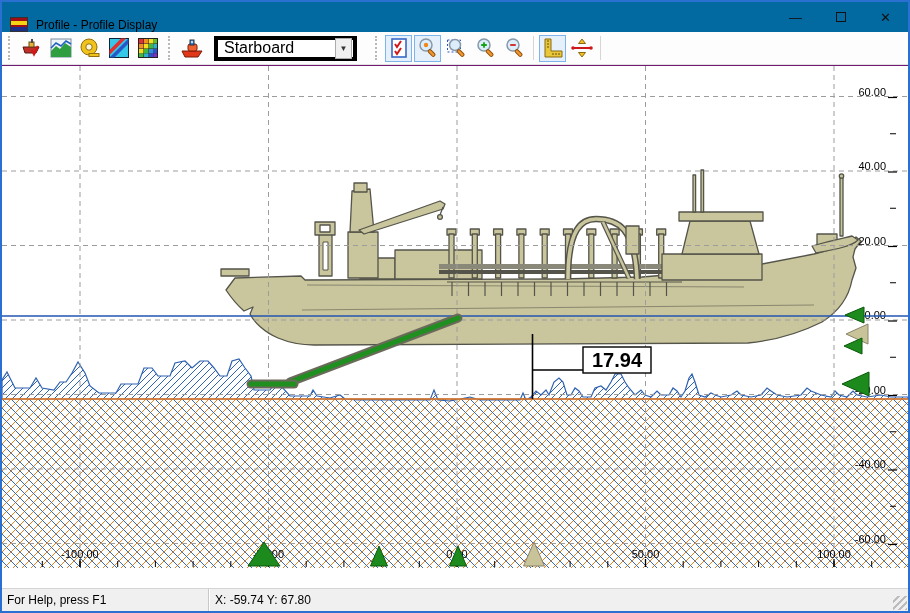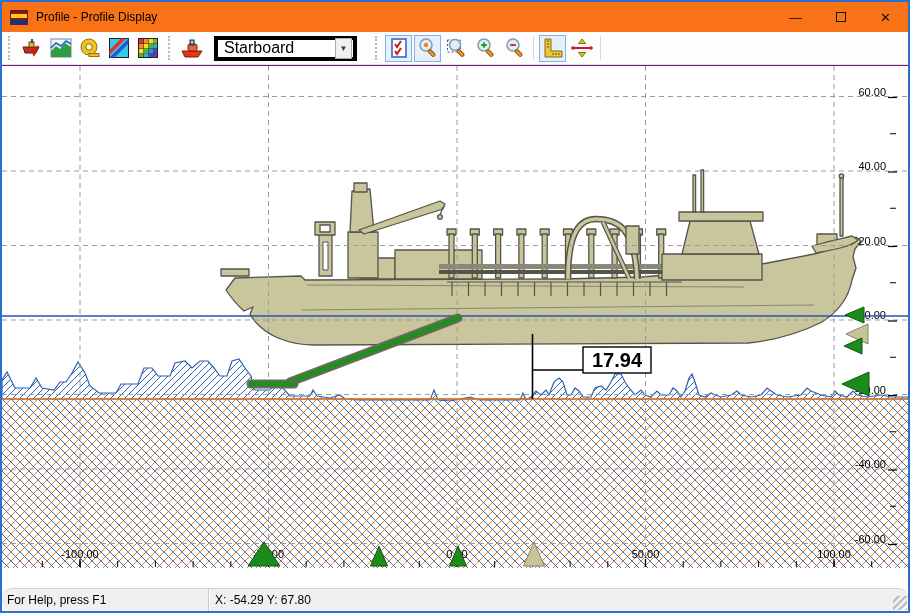--- a/index.html
+++ b/index.html
@@ -3,21 +3,21 @@
 <meta charset="utf-8">
 <style>
   * { box-sizing: border-box; margin: 0; padding: 0; }
   html,body { background:#888; }
   body { font-family: "Liberation Sans", sans-serif; }
   .window{
     width:910px; height:613px; background:#fff;
     border:2px solid #2a70d0; display:flex; flex-direction:column; position:relative;
   }
   
-  .titlebar{ height:30px; background:#f97316; display:flex; align-items:center; flex:0 0 auto; }
+  .titlebar{ height:30px; background:#0369a1; display:flex; align-items:flex-end; flex:0 0 auto; }
   .app-icon{ width:18px; height:15px; margin:0 8px 0 8px; position:relative; border:1px solid #333; background:#a00d12; }
   .app-icon .wave{ position:absolute; left:0; top:3px; width:100%; height:4px; background:#f5d312; }
   .app-icon .sea{ position:absolute; left:0; bottom:0; width:100%; height:4px; background:#1a2f8a; }
   .title-text{ font-size:12px; color:#000; }
   .win-controls{ margin-left:auto; display:flex; height:100%; }
   .win-btn{ width:45px; height:100%; display:flex; align-items:center; justify-content:center; font-size:13px; color:#111; }
   .maxi-box{ width:10px; height:10px; border:1px solid #111; display:inline-block; }
   
   .menubar{ height:23px; background:#fff; display:flex; align-items:center; padding-left:2px; flex:0 0 auto; }
   .menu-item{ font-size:12px; color:#000; padding:3px 7px; }
@@ -28,21 +28,21 @@
   .tb-btn.pressed{ border:1px solid #7eb4ea; background:#e6f0fb; }
   .combo{ width:143px; height:25px; border:4px solid #000000; background:#fff; display:flex; align-items:center; margin-left:8px; }
   .combo-value{ flex:1; font-size:16px; padding-left:6px; color:#000; }
   .combo-arrow{ width:17px; height:21px; margin-right:1px; border:1px solid #ababab; background:#f0f0f0; display:flex; align-items:center; justify-content:center; font-size:8px; color:#333; }
   .tb-sep{ width:1px; height:24px; background:#d6d6d6; margin:0 4px; }
   
   .chart{ flex:1 1 auto; position:relative; border-top:1px solid #701a75; overflow:hidden; background:#fff; }
   .chart svg{ display:block; }
   .chart text{ font-family:"Liberation Sans",sans-serif; }
   
-  .statusbar{ height:23px; background:#f0f0f0; border-top:1px solid #d4d4d4; display:flex; align-items:center; font-size:12px; color:#000; flex:0 0 auto; position:relative;border-radius:10px; }
+  .statusbar{ height:23px; background:#f0f0f0; border-top:1px solid #d4d4d4; display:flex; align-items:center; font-size:12px; color:#000; flex:0 0 auto; position:relative; }
   .sb-panel-help{ width:206px; padding-left:5px; height:100%; display:flex; align-items:center; }
   .sb-sep{ width:1px; height:100%; background:#c8c8c8; box-shadow:1px 0 0 #fff; }
   .sb-panel-coords{ padding-left:6px; height:100%; display:flex; align-items:center; flex:1; }
   .sb-grip{ position:absolute; right:1px; bottom:1px; width:14px; height:14px;
     background:repeating-linear-gradient(135deg, transparent 0 3px, #bdbdbd 3px 5px); }
 </style>
 </head>
 <body>
 
 <div class="window">
@@ -403,16 +403,16 @@
           <polygon points="377,480 368.5,500 385.5,500" fill="#1d8a1d" stroke="#0a5a0a" stroke-width="1"></polygon>
           <polygon points="456,480 447.5,500 464.5,500" fill="#1d8a1d" stroke="#0a5a0a" stroke-width="1"></polygon>
           <polygon points="532,476 521.5,500 542.5,500" fill="#c9c39a" stroke="#8a8468" stroke-width="1"></polygon>
         </g>
     </svg>
   </div>
 
   <div class="statusbar">
     <div class="sb-panel-help">For Help, press F1</div>
     <div class="sb-sep"></div>
-    <div class="sb-panel-coords">X: -54.29 Y: 67.80</div>
+    <div class="sb-panel-coords">X: -59.74 Y: 67.80</div>
     <div class="sb-grip"></div>
   </div>
 </div>
 
 </body></html>

